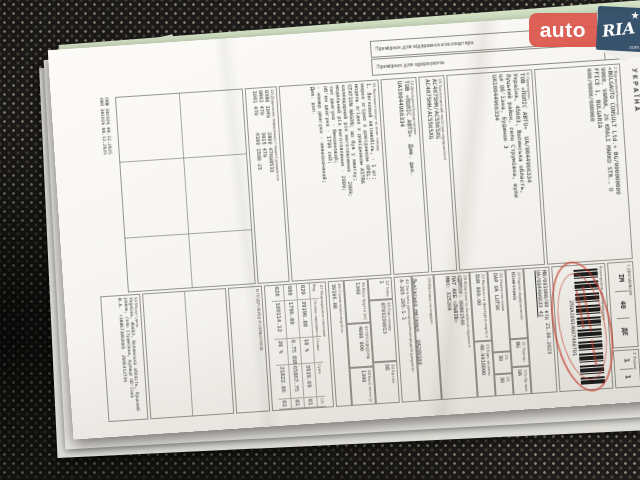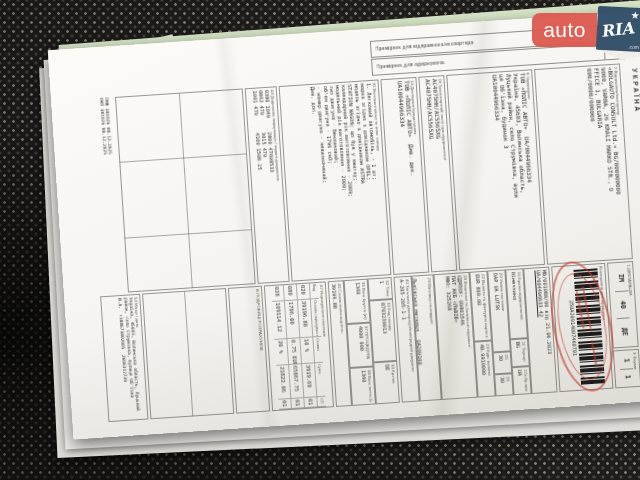--- a/index.html
+++ b/index.html
@@ -51,21 +51,21 @@
     repeating-linear-gradient(90deg,#1c1c1c 0 2px,transparent 2px 3px,#1c1c1c 3px 7px,transparent 7px 8px,#1c1c1c 8px 9px,transparent 9px 12px);}
   .stamp{position:absolute;left:236px;top:46px;width:140px;height:62px;z-index:5;pointer-events:none;}
   .stamp .o1,.stamp .o2{position:absolute;border:2px solid rgba(198,62,48,0.65);border-radius:50%;}
   .stamp .o1{inset:2px 4px;transform:rotate(-7deg);}
   .stamp .o2{inset:8px 16px;border-width:1px;transform:rotate(-7deg);}
   .stamp .rl{position:absolute;background:rgba(198,62,48,0.55);height:2px;}
   .taxgrid{display:grid;grid-template-columns:16px 38px 26px 34px 10px;font-family:"DejaVu Sans Mono",monospace;}
   .taxgrid span{font-size:5.4px;line-height:12px;border-right:1px solid rgba(70,68,60,0.4);border-top:1px solid rgba(70,68,60,0.4);padding-left:1px;white-space:nowrap;overflow:hidden;}
   .taxgrid .th{font-family:"Liberation Sans",sans-serif;font-size:3.9px;line-height:8px;border-top:none;color:#5c594f;}
   .wm{position:absolute;top:7px;right:-3px;display:flex;align-items:flex-start;z-index:50;opacity:0.94;}
-  .wm-auto{margin-top:6px;background:#dd584e;color:#fff;font-weight:normal;font-size:21px;line-height:34px;padding:0 11px;border-radius:8px 0 0 8px;letter-spacing:0.5px;}
+  .wm-auto{margin-top:6px;background:#dd584e;color:#fff;font-weight:bold;font-size:21px;line-height:34px;padding:0 11px;border-radius:8px 0 0 8px;letter-spacing:0.5px;}
   .wm-ria{position:relative;width:46px;height:44px;background:#2d4b66;transform:rotate(3deg);border-radius:2px;color:#fff;}
   .wm-ria .ria-t{position:absolute;left:5px;top:13px;font-family:"DejaVu Serif",serif;font-style:italic;font-weight:bold;font-size:16px;transform:rotate(-9deg);}
   .wm-ria .star{position:absolute;right:4px;top:2px;font-size:10px;}
   .wm-ria .com{position:absolute;right:3px;bottom:2px;font-size:5px;opacity:0.85;}
   .emptyline{position:absolute;background:rgba(70,68,60,0.45);}
 </style>
 </head>
 <body>
 
 <div class="scene">

